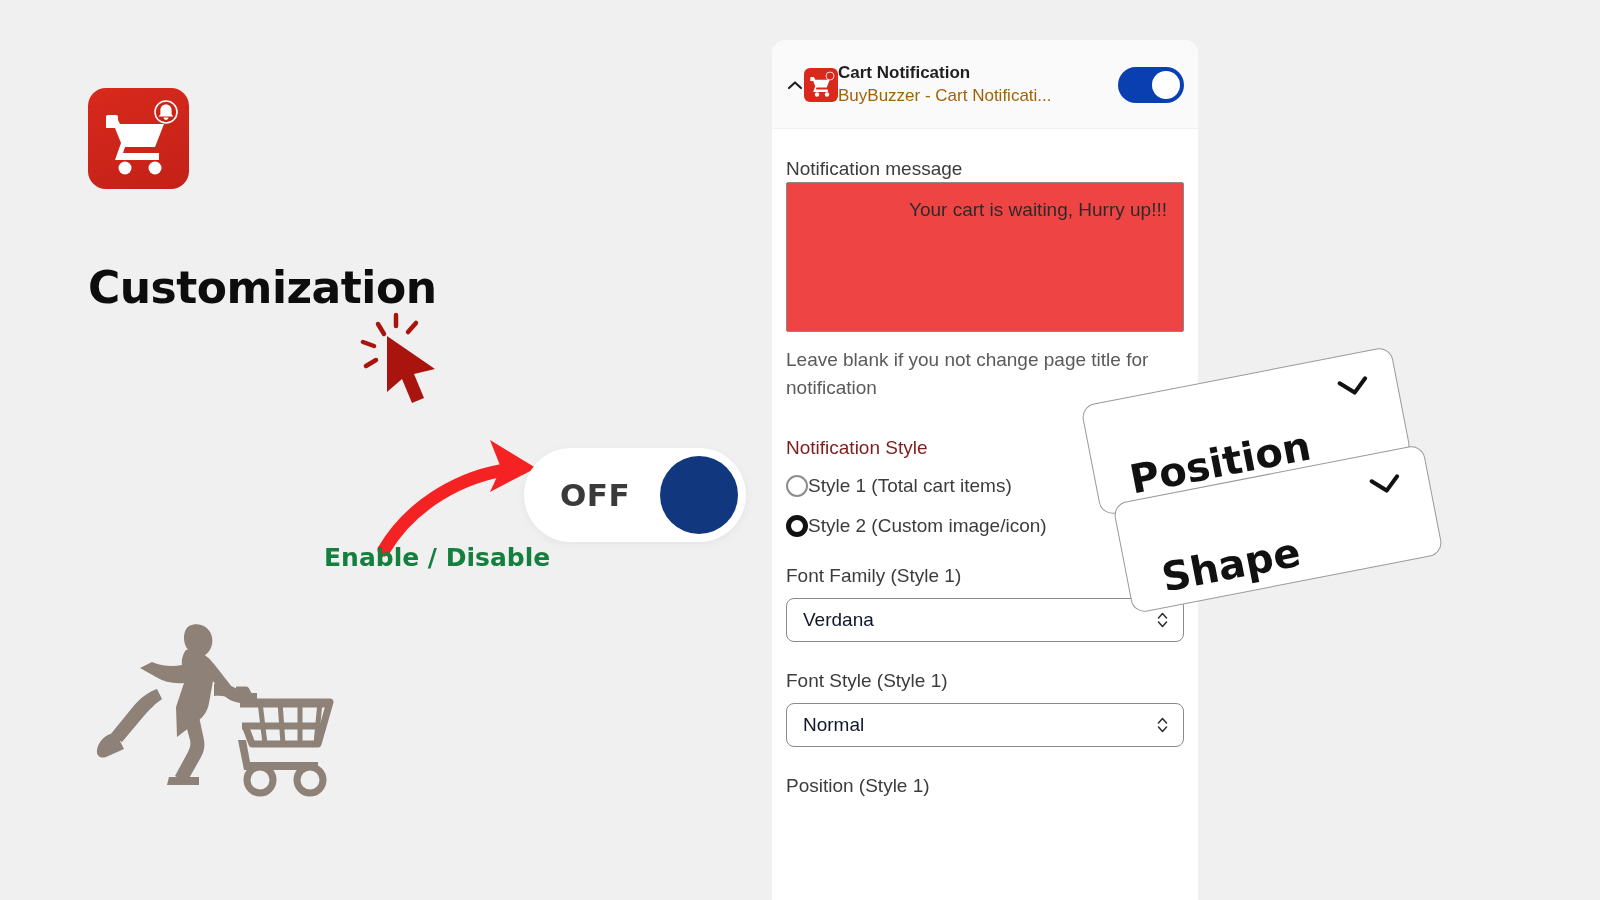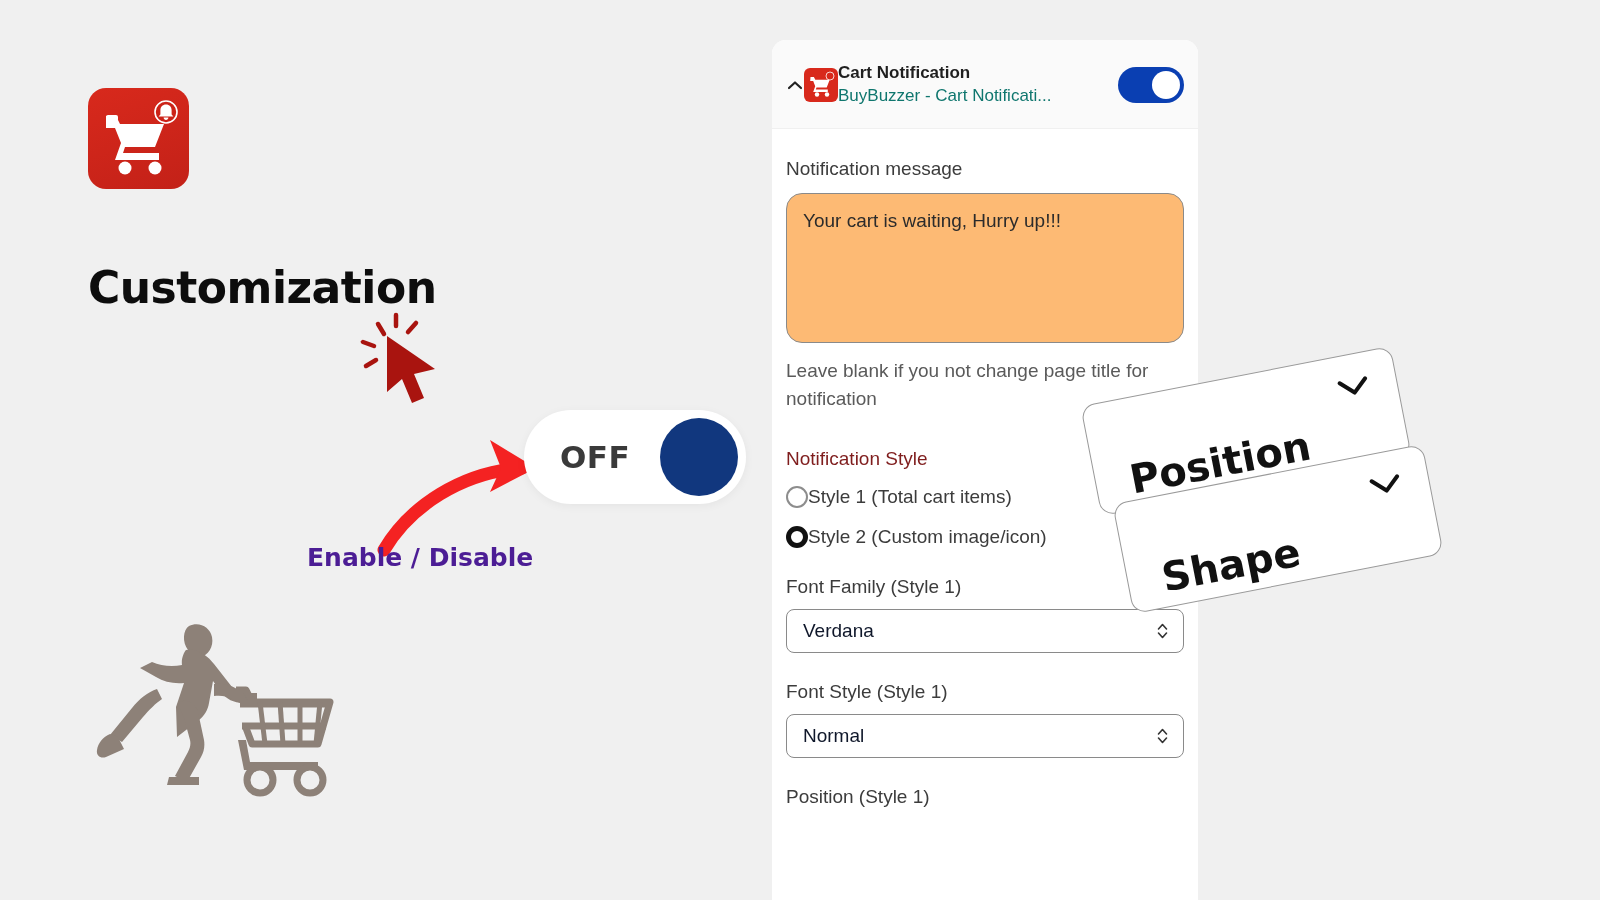--- a/index.html
+++ b/index.html
@@ -23,40 +23,40 @@
   .headline {
     position: absolute; left: 88px; top: 262px;
     font-size: 44px; font-weight: 700; letter-spacing: -0.5px;
     color: #0d0d0d;
     font-family: "DejaVu Sans", sans-serif;
   }
 
   .cursor-click { position: absolute; left: 354px; top: 306px; width: 110px; height: 100px; }
 
   .toggle-demo {
-    position: absolute; left: 524px; top: 410px;
+    position: absolute; left: 524px; top: 448px;
     width: 222px; height: 94px;
     background: #ffffff; border-radius: 47px;
     display: flex; align-items: center; justify-content: space-between;
     padding: 0 8px 0 36px;
     box-shadow: 0 2px 10px rgba(0,0,0,0.05);
   }
   .toggle-demo-label {
     font-size: 31px; font-weight: 700; color: #3a3a3a; letter-spacing: 0.5px;
     font-family: "DejaVu Sans", sans-serif;
   }
   .toggle-demo-knob {
     width: 78px; height: 78px; border-radius: 50%;
     background: #11377e;
   }
 
   .arrow-anno { position: absolute; left: 370px; top: 430px; width: 190px; height: 130px; }
   .anno-label {
-    position: absolute; left: 307px; top: 543px;
-    font-size: 25px; font-weight: 700; color: #4c1d95;
+    position: absolute; left: 324px; top: 543px;
+    font-size: 25px; font-weight: 700; color: #15803d;
     font-family: "DejaVu Sans", sans-serif;
   }
 
   .shopper { position: absolute; left: 88px; top: 614px; width: 260px; height: 200px; }
 
   
   .panel {
     position: absolute; left: 772px; top: 40px;
     width: 426px; height: 860px;
     background: #ffffff;
@@ -69,45 +69,46 @@
     background: #fafafa;
     border-bottom: 1px solid #f0f0f0;
   }
   .collapse-chevron { width: 18px; flex: 0 0 18px; display:flex; align-items:center; justify-content:center; }
   .header-icon { width: 34px; height: 34px; flex: 0 0 34px; border-radius: 6px; position: relative; }
   .header-texts { flex: 1 1 auto; min-width: 0; }
   .header-title {
     font-size: 17px; font-weight: 700; color: #1f1f1f; line-height: 1.35;
   }
   .header-sub {
-    font-size: 17px; color: #0f766e; line-height: 1.35;
+    font-size: 17px; color: #a16207; line-height: 1.35;
     white-space: nowrap; overflow: hidden; text-overflow: ellipsis;
   }
   .header-toggle {
     flex: 0 0 auto; width: 66px; height: 36px; border-radius: 18px;
     background: #0a3fb2; position: relative;
   }
   .header-toggle::after {
     content: ""; position: absolute; right: 4px; top: 4px;
     width: 28px; height: 28px; border-radius: 50%; background: #fff;
   }
 
   .panel-body { padding: 28px 14px 0 14px; }
 
   .field-label {
-    font-size: 19px; color: #3c3c3c; margin-bottom: 11px; line-height: 1.3;
+    font-size: 19px; color: #3c3c3c; line-height: 1.3;
   }
   .message-textarea {
     width: 398px; height: 150px;
-    border: 1px solid #8a8a8a; border-radius: 16px;
+    border: 1px solid #8a8a8a; border-radius: 2px;
     padding: 14px 16px;
     font-size: 19px; color: #2b2b2b;
     font-family: "Liberation Sans", sans-serif;
-    resize: none; outline: none; background: #fdba74;
+    resize: none; outline: none; background: #ef4444;
     line-height: 1.4;
+    text-align: right;
   }
   .help-text {
     font-size: 19px; color: #5a5a5a; line-height: 1.5;
     margin-top: 10px; width: 398px;
   }
 
   .section-label {
     font-size: 19px; color: #7f1d1d; margin-top: 34px; margin-bottom: 16px;
   }
   .radio-row { display: flex; align-items: center; margin-bottom: 18px; }

